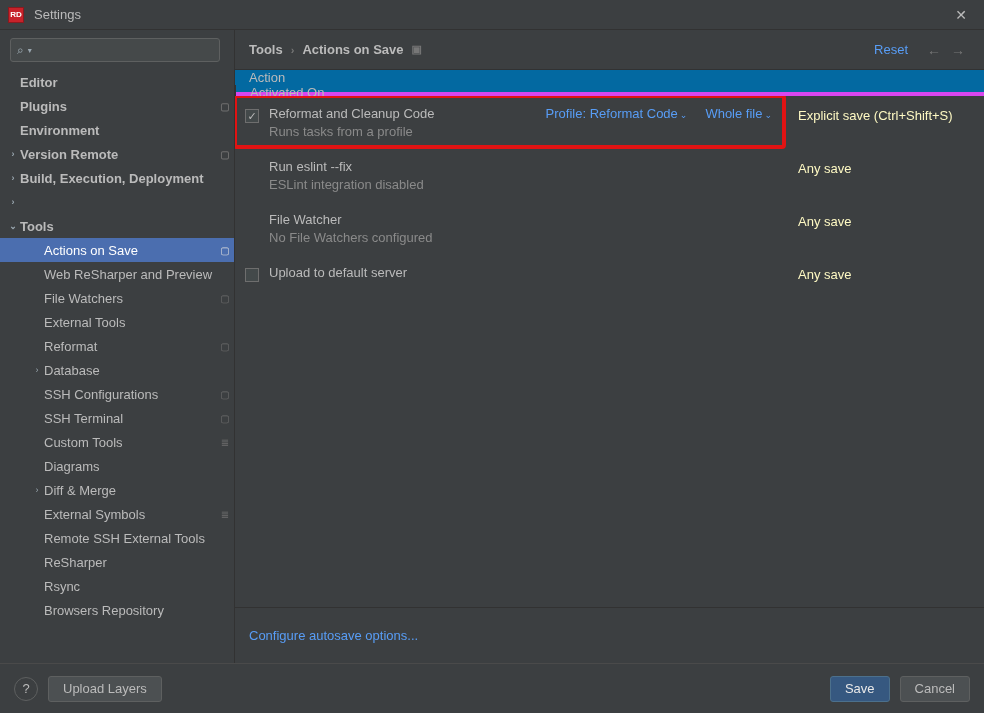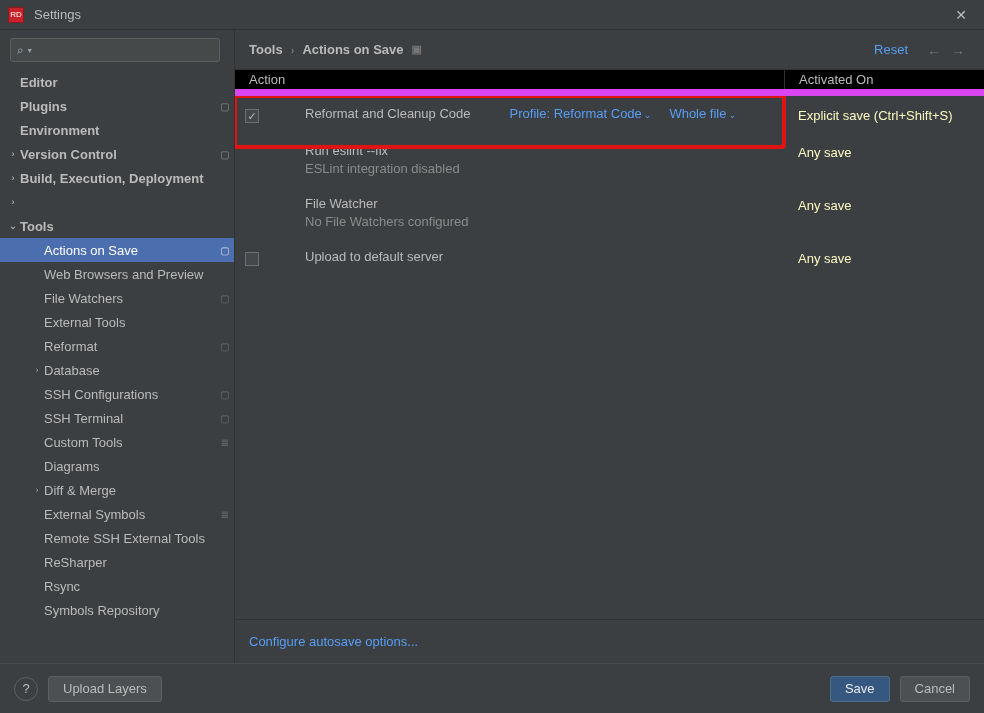--- a/index.html
+++ b/index.html
@@ -1,20 +1,20 @@
 <!DOCTYPE html>
 <html><head>
 <meta charset="utf-8">
 <style>
 * { box-sizing: border-box; margin: 0; padding: 0; }
 body { font-family: "Segoe UI", Arial, sans-serif; font-size: 13px; background: #3c3f41; color: #bbbbbb; width: 984px; height: 713px; overflow: hidden; }
 
 
 .titlebar { height: 30px; background: #3c3f41; display: flex; align-items: center; padding: 0 8px; border-bottom: 1px solid #323232; }
-.titlebar .app-icon { width: 16px; height: 16px; background: #c7222a; border: 1px solid #8a1a1f; display:flex; align-items:center; justify-content:center; font-size:8px; color:#fff; font-weight:normal; margin-right:10px; }
+.titlebar .app-icon { width: 16px; height: 16px; background: #c7222a; border: 1px solid #8a1a1f; display:flex; align-items:center; justify-content:center; font-size:8px; color:#fff; font-weight:bold; margin-right:10px; }
 .titlebar .title { color: #bbbbbb; }
 .titlebar .spacer { flex: 1; }
 .close-x { width: 30px; text-align:center; cursor:pointer; font-size:14px; color:#bbbbbb; }
 
 
 .body { display:flex; height: 633px; }
 .sidebar { width: 235px; background:#3c3f41; border-right:1px solid #323232; display:flex; flex-direction:column; }
 .search-row { padding:8px 10px; }
 .search-box { display:flex; align-items:center; background:#45494a; border:1px solid #5e6060; border-radius:3px; height:24px; padding:0 6px; width: 210px; }
 .search-box .mag { color:#9aa7b0; font-size:12px; margin-right:4px; }
@@ -39,44 +39,44 @@
 .content { flex:1; display:flex; flex-direction:column; background:#3c3f41; position:relative; }
 .content-header { height:40px; display:flex; align-items:center; padding:0 14px; border-bottom:1px solid #323232; }
 .breadcrumb { display:flex; align-items:center; gap:8px; font-weight:bold; color:#bbbbbb; }
 .breadcrumb .sep { color:#777; font-size:11px; }
 .breadcrumb .prof-icon { color:#777; font-size:11px; }
 .content-header .spacer { flex:1; }
 .reset-link { color:#589df6; cursor:pointer; margin-right:14px; }
 .nav-arrow { color:#777; width:24px; text-align:center; cursor:default; font-size:14px; }
 
 .table-wrap { flex:1; display:flex; flex-direction:column; }
-.table-head { display:flex; background:#000000; height:26px; border-bottom:7px solid #d946ef; }
+.table-head { display:flex; background:#0369a1; height:26px; border-bottom:4px solid #d946ef;flex-direction:column; }
 .th { display:flex; align-items:center; padding-left:14px; color:#bbbbbb; }
 .th.action { flex:1; }
 .th.activated { width:200px; border-left:1px solid #323232; }
 
 .rows { flex:1; overflow:auto; position:relative; }
-.row { display:flex; padding:10px 0 10px 0;gap:36px; }
+.row { display:flex; padding:10px 0 10px 0; }
 .row .cb-cell { width:34px; display:flex; justify-content:center; padding-top:3px; }
 .row .main { flex:1; padding-right:12px; }
 .row .main .title-row { display:flex; align-items:center; }
 .row .main .title-row .name { flex:1; color:#bbbbbb; }
 .row .main .desc { color:#8a8a8a; margin-top:3px; }
 .row .right { width:200px; padding-left:14px; padding-top:2px; color:#fef9c3; }
 .row .link { color:#589df6; cursor:pointer; }
 .row .dd { font-size:9px; color:#589df6; margin-left:2px; }
 .row .profile-g { display:flex; align-items:center; margin-left:auto; gap:18px; }
 
 .checkbox { width:14px; height:14px; border:1px solid #6e6e6e; background:#43494a; display:flex; align-items:center; justify-content:center; cursor:pointer; }
 .checkbox.checked::after { content:"✓"; font-size:11px; color:#bbbbbb; line-height:1; }
 
 
 .highlight-box { position:absolute; border:4px solid #e11313; border-radius:4px; pointer-events:none; }
 
-.autosave-link { padding:14px 14px; color:#589df6; cursor:pointer; border-top:1px solid #323232; }
+.autosave-link { padding:20px 14px; color:#589df6; cursor:pointer; border-top:1px solid #323232; }
 
 
 .footer { height:50px; border-top:1px solid #4a4a4a; display:flex; align-items:center; padding:0 14px; background:#3c3f41; }
 .help-btn { width:24px; height:24px; border:1px solid #5e6060; border-radius:12px; display:flex; align-items:center; justify-content:center; margin-right:10px; color:#bbbbbb; cursor:pointer; }
 .btn { height:26px; padding:0 14px; border:1px solid #5e6060; background:#4c5052; color:#bbbbbb; border-radius:3px; cursor:pointer; display:flex; align-items:center; }
 .btn.primary { background:#365880; border-color:#4c708c; color:#e8e8e8; }
 .footer .spacer { flex:1; }
 .footer .btn + .btn { margin-left:10px;justify-content:flex-end; }
 </style>
 </head>
@@ -113,21 +113,21 @@
         </div>
         <div class="tree-item bold">
           <span class="pad" style="width:6px"></span>
           <span class="arrow"></span>
           <span class="lbl">Environment</span>
           <span class="ind"></span>
         </div>
         <div class="tree-item bold">
           <span class="pad" style="width:6px"></span>
           <span class="arrow">›</span>
-          <span class="lbl">Version Control</span>
+          <span class="lbl">Version Remote</span>
           <span class="ind">▢</span>
         </div>
         <div class="tree-item bold">
           <span class="pad" style="width:6px"></span>
           <span class="arrow">›</span>
           <span class="lbl">Build, Execution, Deployment</span>
           <span class="ind"></span>
         </div>
         <div class="tree-item bold">
           <span class="pad" style="width:6px"></span>
@@ -142,21 +142,21 @@
         </div>
         <div class="tree-item selected">
           <span class="pad" style="width:30px"></span>
           <span class="arrow"></span>
           <span class="lbl">Actions on Save</span>
           <span class="ind">▢</span>
         </div>
         <div class="tree-item">
           <span class="pad" style="width:30px"></span>
           <span class="arrow"></span>
-          <span class="lbl">Web Browsers and Preview</span>
+          <span class="lbl">Web ReSharper and Preview</span>
           <span class="ind"></span>
         </div>
         <div class="tree-item">
           <span class="pad" style="width:30px"></span>
           <span class="arrow"></span>
           <span class="lbl">File Watchers</span>
           <span class="ind">▢</span>
         </div>
         <div class="tree-item">
           <span class="pad" style="width:30px"></span>
@@ -226,21 +226,21 @@
         </div>
         <div class="tree-item">
           <span class="pad" style="width:30px"></span>
           <span class="arrow"></span>
           <span class="lbl">Rsync</span>
           <span class="ind"></span>
         </div>
         <div class="tree-item">
           <span class="pad" style="width:30px"></span>
           <span class="arrow"></span>
-          <span class="lbl">Symbols Repository</span>
+          <span class="lbl">Browsers Repository</span>
           <span class="ind"></span>
         </div>
       </div>
   </div>
 
   <div class="content">
     <div class="content-header">
       <div class="breadcrumb">
         <span>Tools</span>
         <span class="sep">›</span>
@@ -264,20 +264,21 @@
               <div class="checkbox checked"></div>
             </div>
             <div class="main">
               <div class="title-row">
                 <span class="name">Reformat and Cleanup Code</span>
                 <span class="profile-g">
                   <span class="link">Profile: Reformat Code<span class="dd">⌄</span></span>
                   <span class="link">Whole file<span class="dd">⌄</span></span>
                 </span>
               </div>
+              <div class="desc">Runs tasks from a profile</div>
             </div>
             <div class="right">Explicit save (Ctrl+Shift+S)</div>
           </div>
           <div class="row">
             <div class="cb-cell"></div>
             <div class="main">
               <div class="title-row">
                 <span class="name">Run eslint --fix</span>
               </div>
               <div class="desc">ESLint integration disabled</div>

